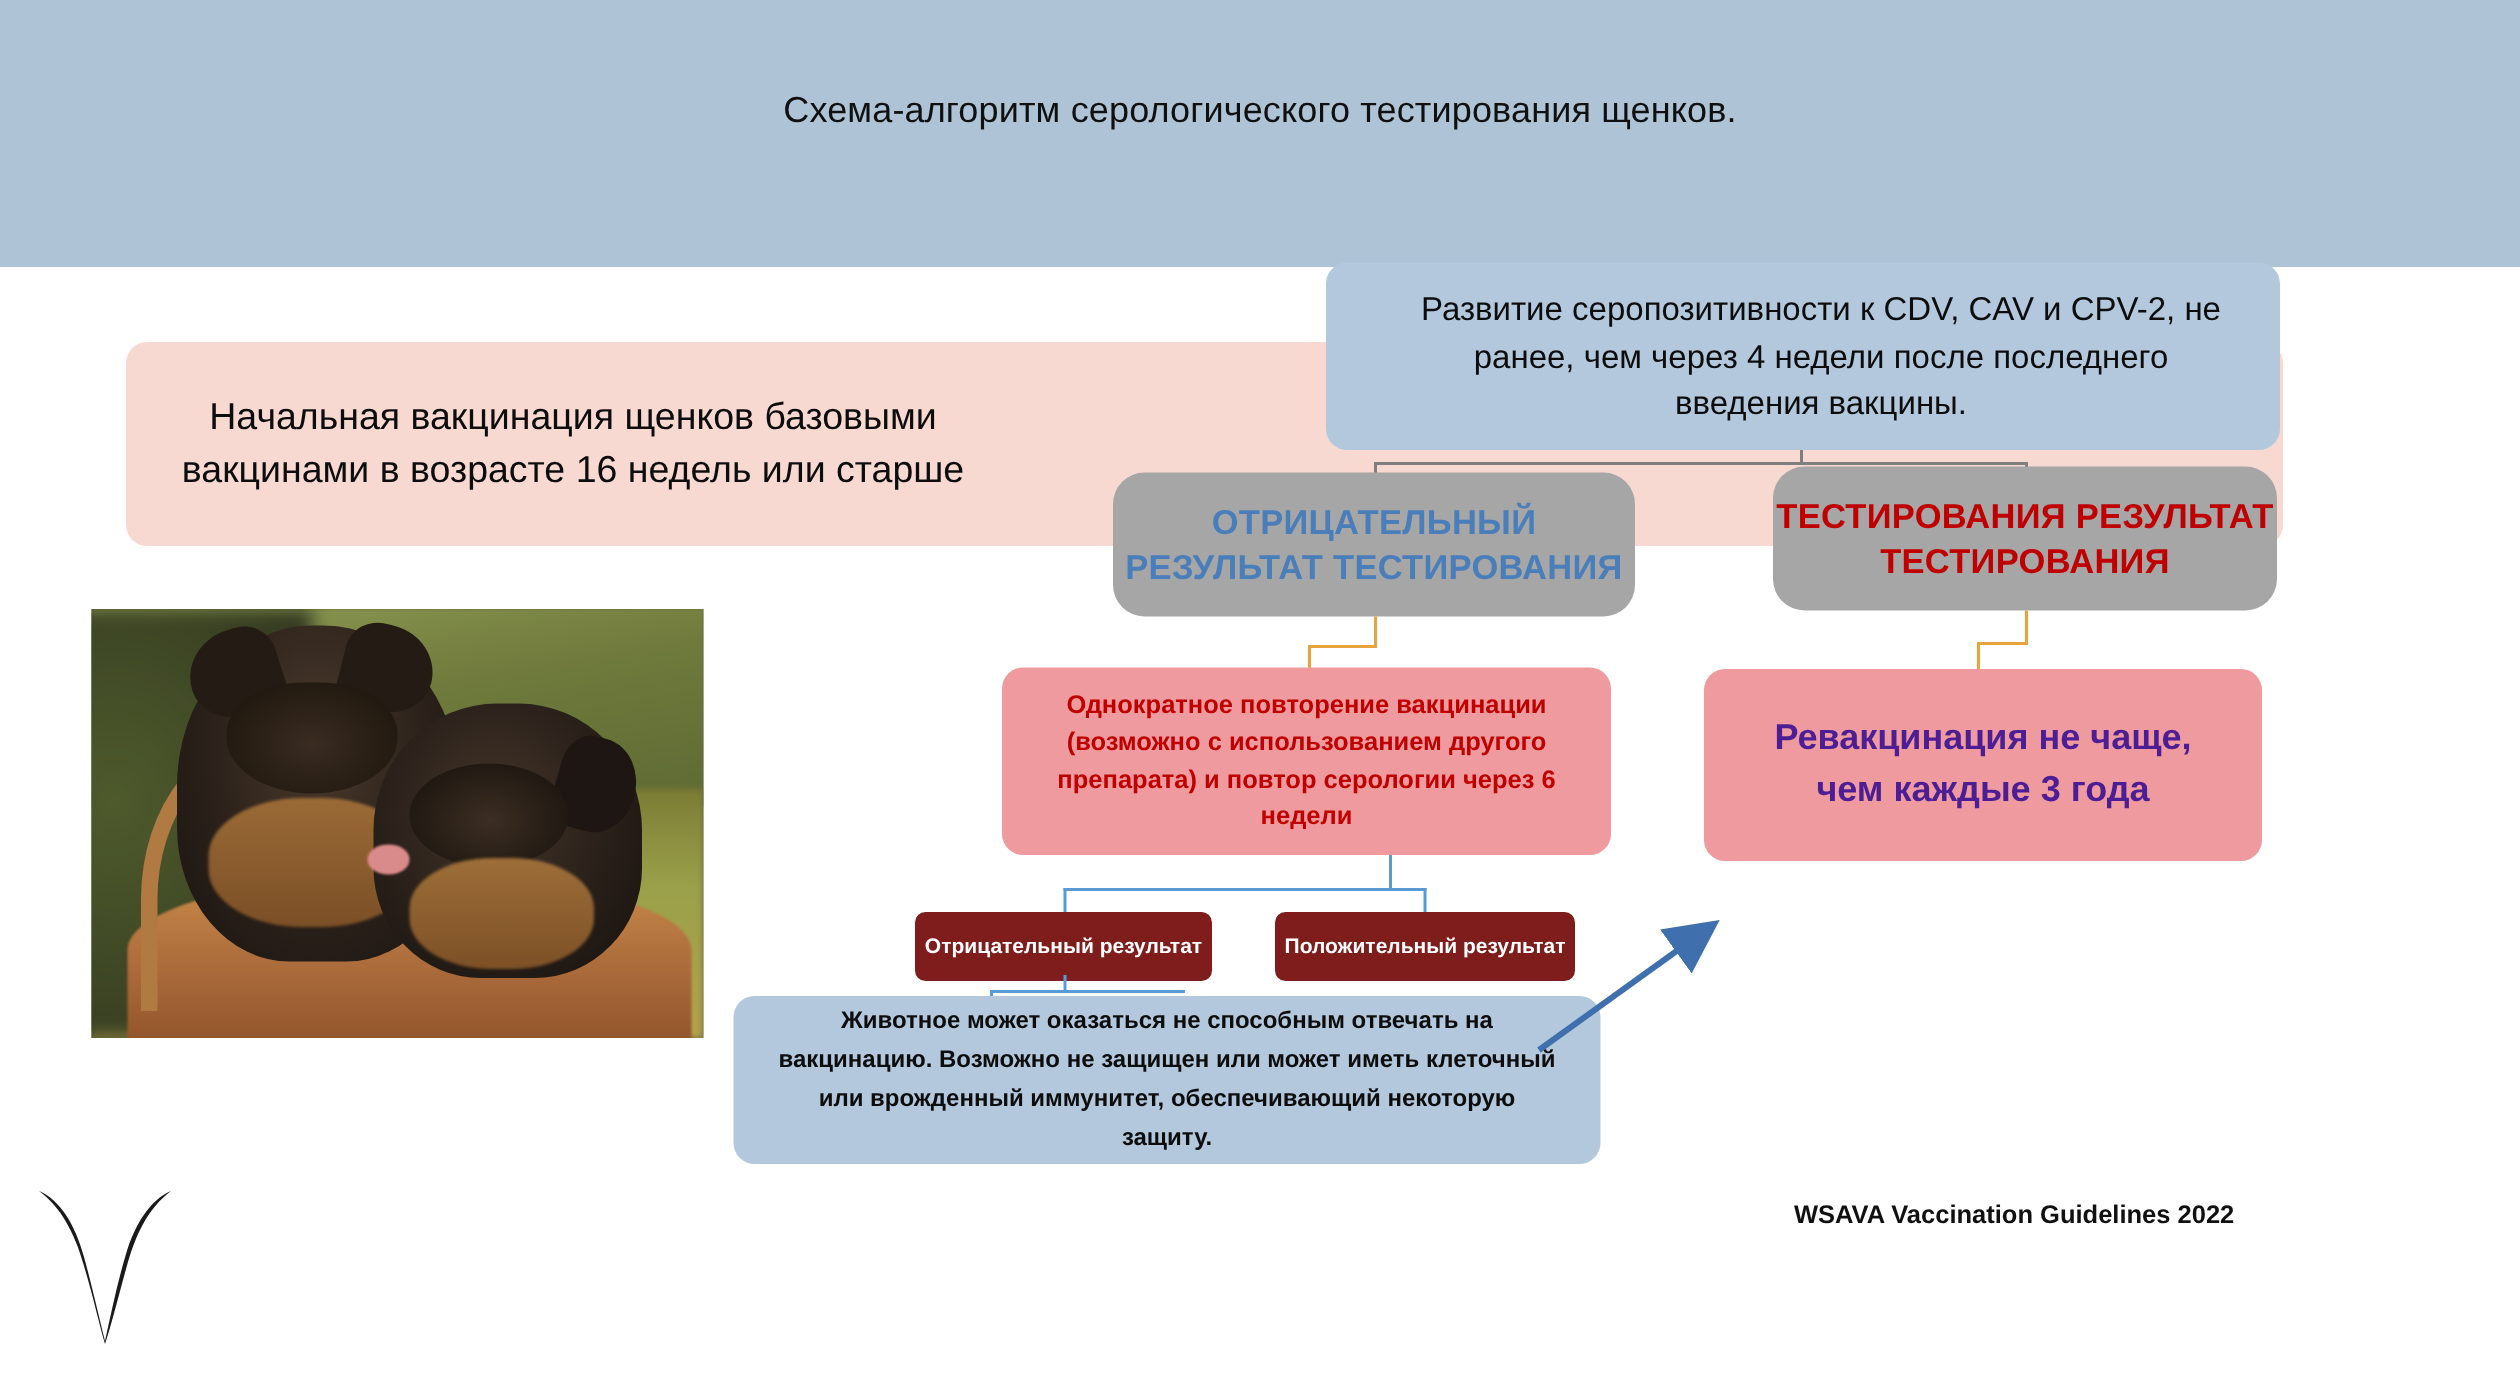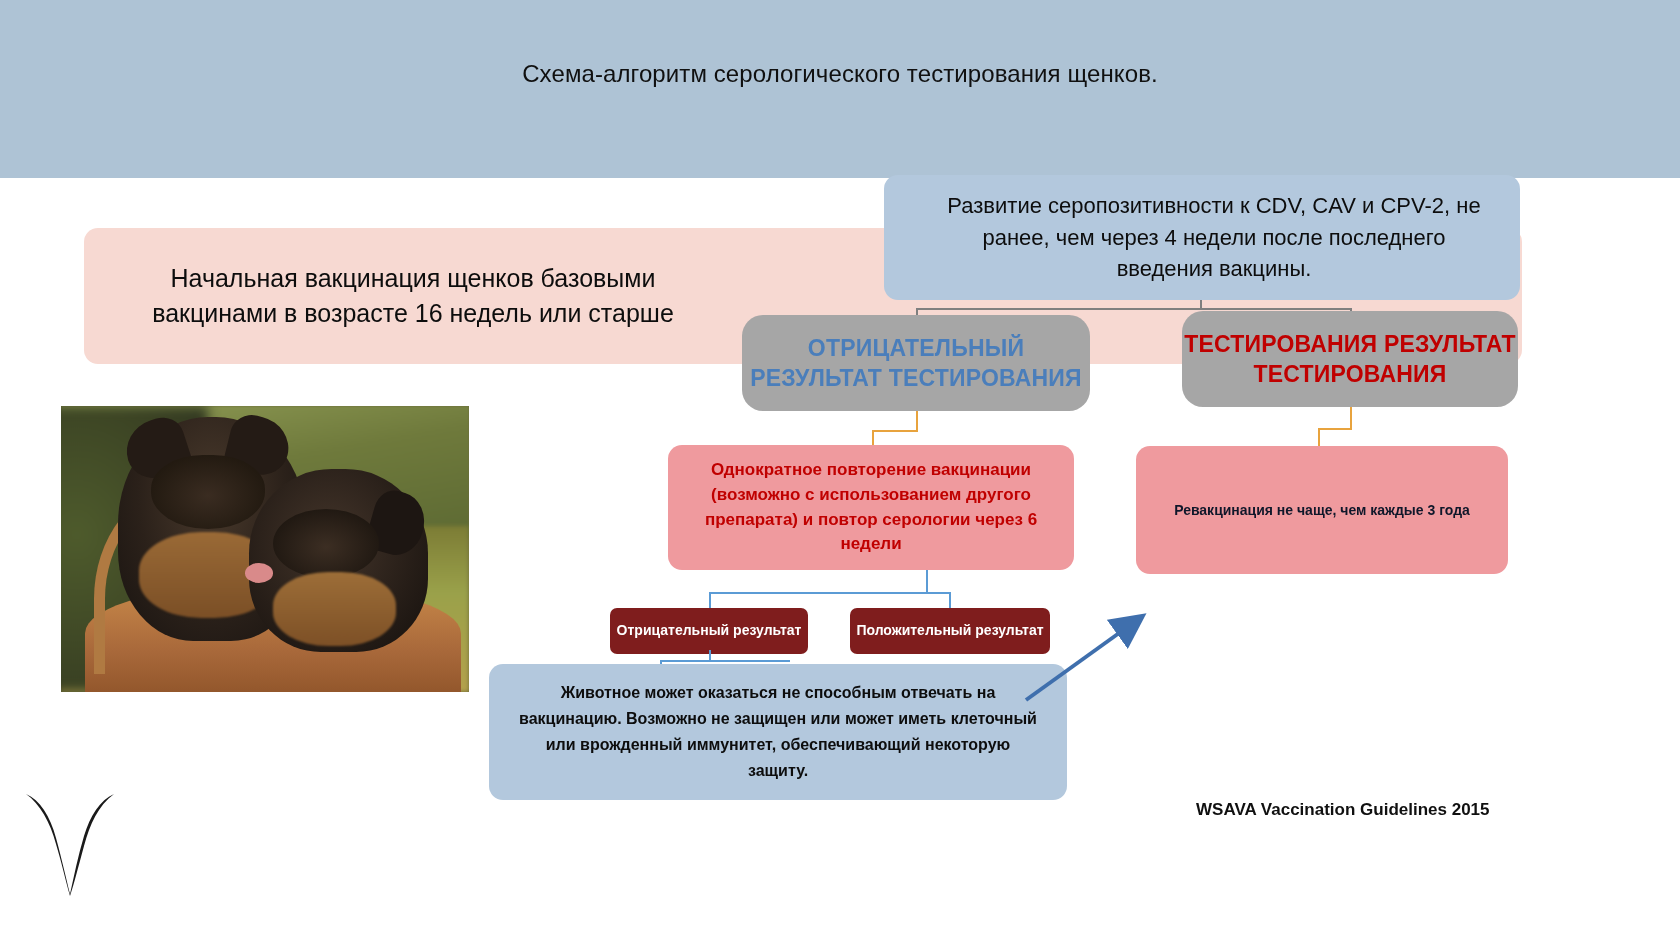--- a/index.html
+++ b/index.html
@@ -47,21 +47,20 @@
     line-height: 1.28;
   }
 
   
   .box-initial {
     left: 84px; top: 228px;
     width: 1438px; height: 136px;
     background: #f7d9d2;
     border-radius: 14px;
     justify-content: flex-start;
-    padding-left: 31px;
   }
   .box-initial .txt {
     width: 560px;
     margin-left: 18px;
     font-size: 25px;
     font-weight: 400;
     color: #0d0d0d;
     text-align: center;
     line-height: 1.42;
   }
@@ -119,23 +118,23 @@
     font-weight: bold;
     color: #c00000;
     padding: 0 28px;
     line-height: 1.47;
   }
   .box-revaccinate-3y {
     left: 1136px; top: 446px;
     width: 372px; height: 128px;
   }
   .box-revaccinate-3y .txt {
-    font-size: 14px;
-    font-weight: bold;
-    color: #0f172a;
+    font-size: 24px;
+    font-weight: bold;
+    color: #4c1d95;
     padding: 0 30px;
     line-height: 1.45;
   }
 
   
   .btn-blue {
     background: #7f1d1d;
     border-radius: 7px;
     height: 46px;
   }
@@ -143,21 +142,21 @@
   .btn-pos-res { left: 850px; top: 608px; width: 200px; }
   .btn-blue .txt {
     font-size: 14px;
     font-weight: bold;
     color: #ffffff;
   }
 
   
   .box-explain {
     left: 489px; top: 664px;
-    width: 578px; height: 136px;
+    width: 578px; height: 112px;
     background: #b3c8dd;
     border-radius: 14px;
   }
   .box-explain .txt {
     font-size: 16px;
     font-weight: bold;
     color: #0d0d0d;
     padding: 0 26px;
     line-height: 1.62;
   }
@@ -358,18 +357,18 @@
   <div class="dogA-ear2"></div>
   <div class="dogA-face"></div>
   <div class="dogA-tan"></div>
   <div class="dogB"></div>
   <div class="dogB-ear"></div>
   <div class="dogB-face"></div>
   <div class="dogB-tan"></div>
   <div class="tongue"></div>
 </div>
 
-<div class="footer-credit">WSAVA Vaccination Guidelines 2015</div>
+<div class="footer-credit">WSAVA Vaccination Guidelines 2022</div>
 
 <svg class="logo-v" viewBox="0 0 96 108">
   <path d="M4,4 C18,10 28,26 34,48 C40,70 44,88 48,104 C52,86 56,66 62,46 C68,26 78,10 92,4
            C76,16 68,34 62,56 C56,78 52,94 48,106 C44,92 40,74 34,54 C28,32 18,14 4,4 Z" fill="#1a1a1a"></path>
 </svg>
 
 </body></html>

